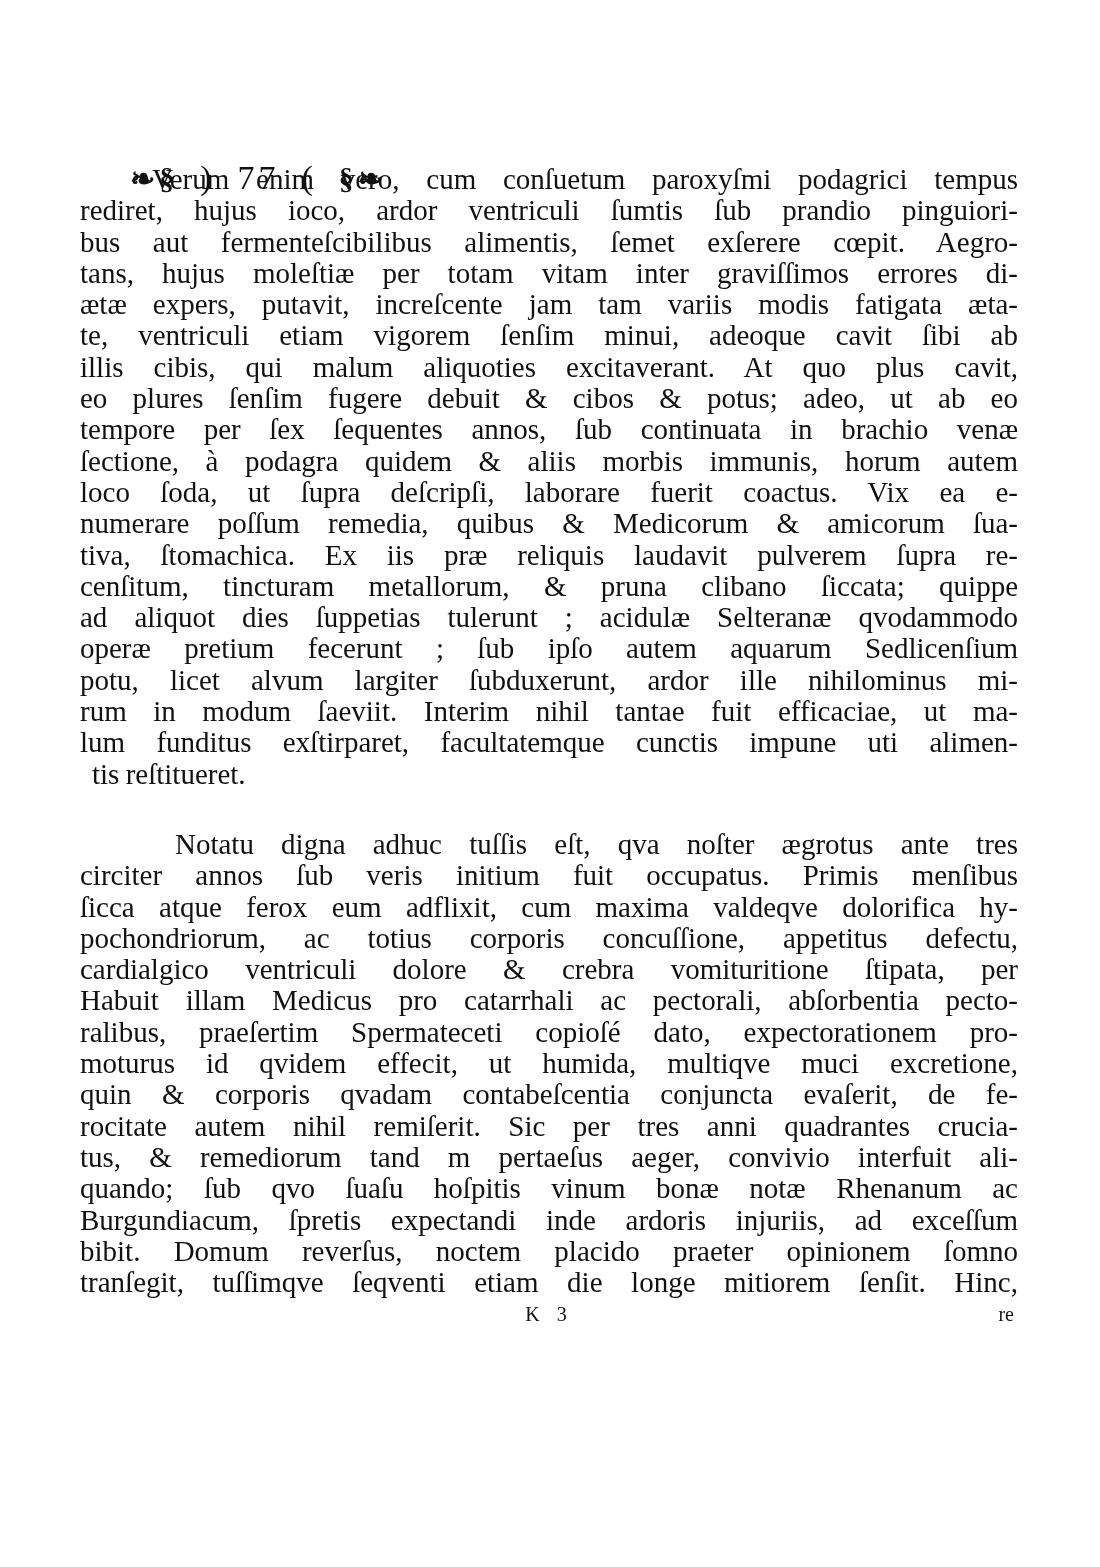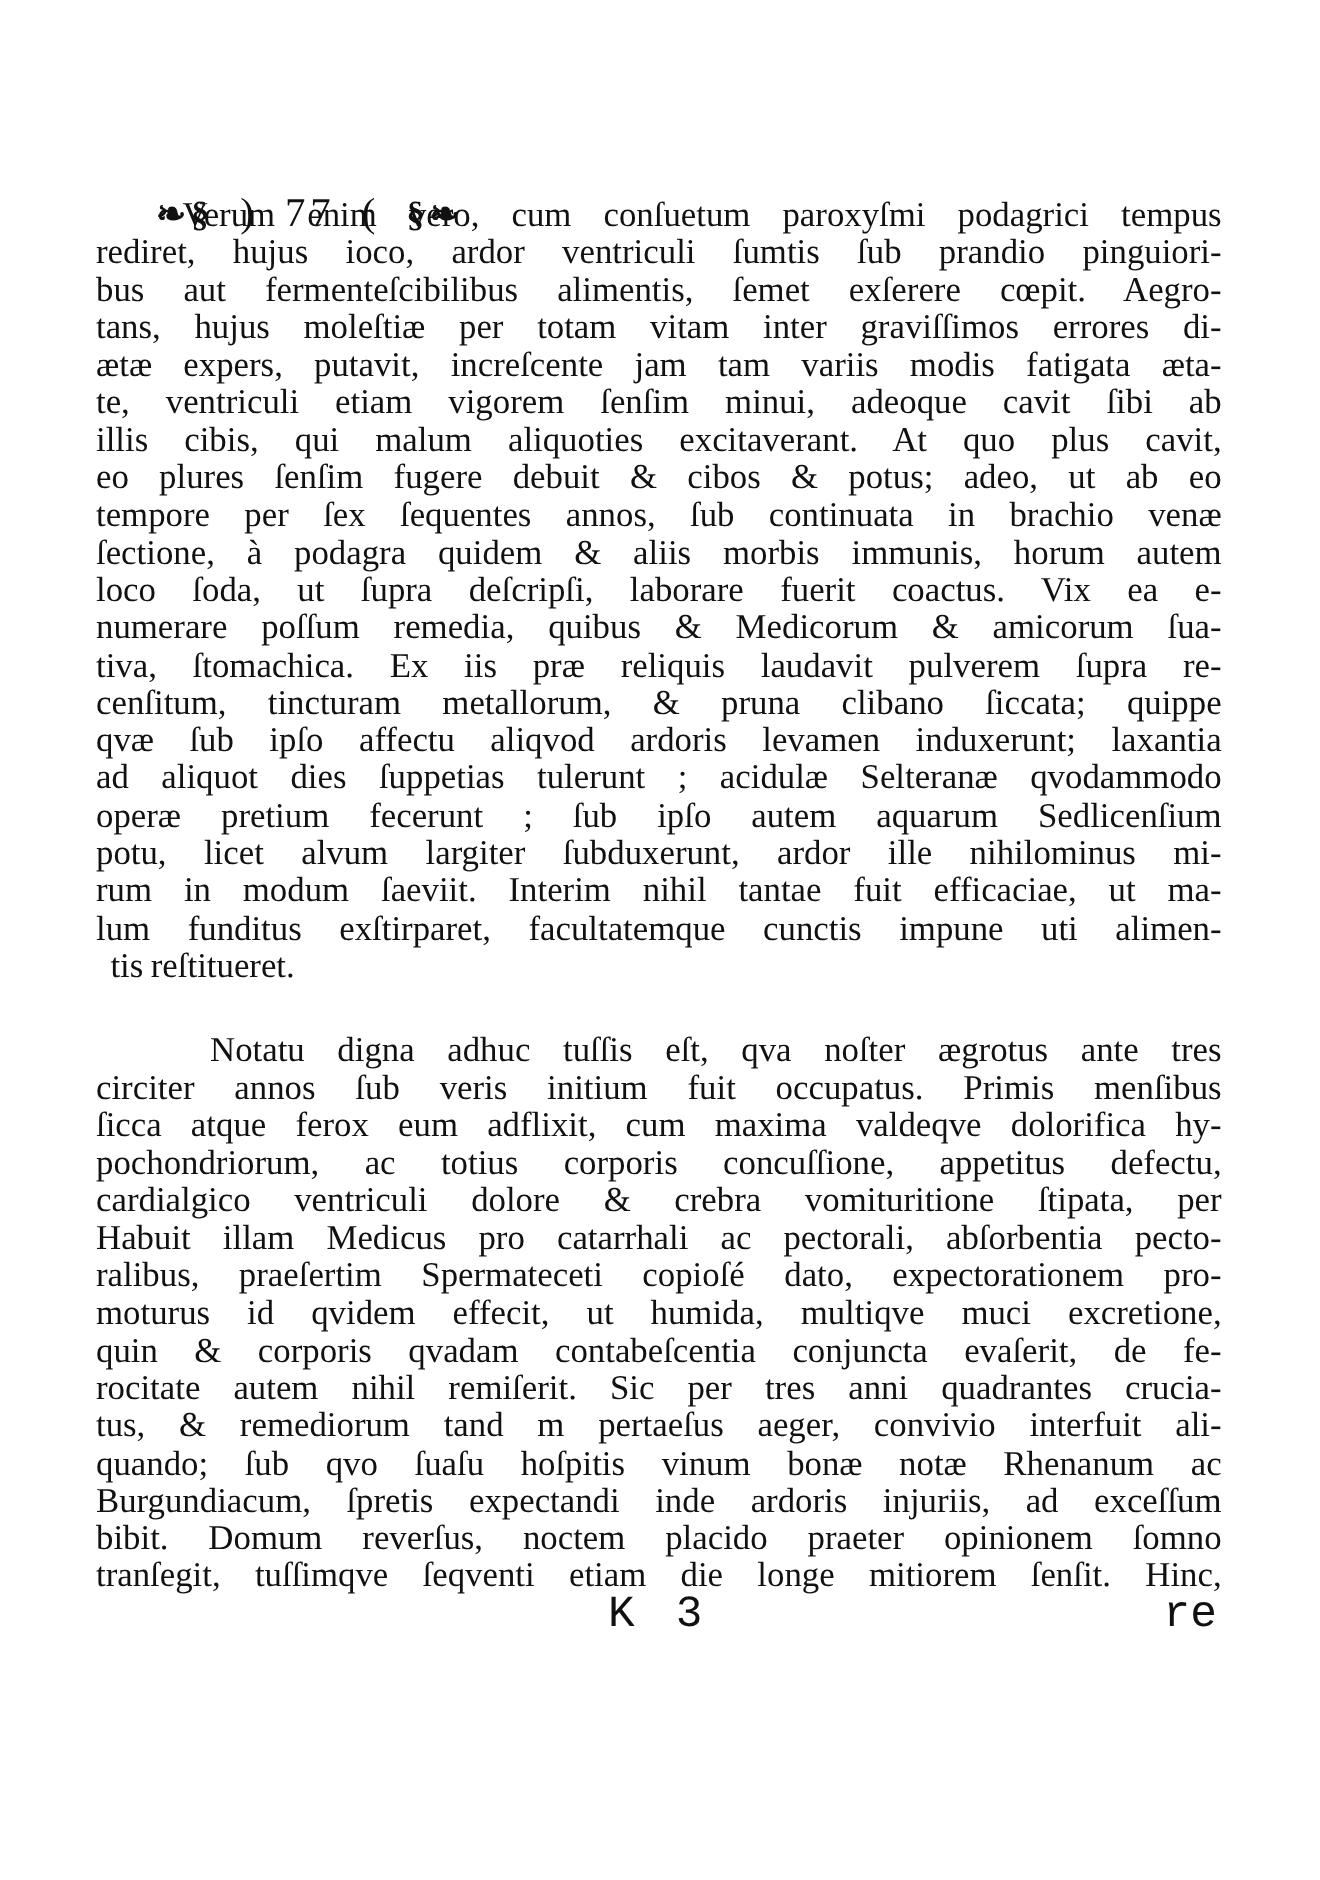--- a/index.html
+++ b/index.html
@@ -58,23 +58,22 @@
     }
     .para.p2 .line.indent {
       padding-left: 95px;
     }
     .para.p2 {
       margin-top: 39px;
     }
     .footer {
       position: relative;
       height: 32px;
-      font-size: 37px;
+      font-size: 20px;
       line-height: 32px;
-      font-family: Liberation Mono, monospace;
     }
     .footer .sig {
       position: absolute;
       left: 0;
       right: 0;
       text-align: center;
       letter-spacing: 6px;
     }
     .footer .catch {
       position: absolute;
@@ -98,21 +97,20 @@
     <span class="line">ætæ expers, putavit, increſcente jam tam variis modis fatigata æta-</span>
     <span class="line">te, ventriculi etiam vigorem ſenſim minui, adeoque cavit ſibi ab</span>
     <span class="line">illis cibis, qui malum aliquoties excitaverant. At quo plus cavit,</span>
     <span class="line">eo plures ſenſim fugere debuit &amp; cibos &amp; potus; adeo, ut ab eo</span>
     <span class="line">tempore per ſex ſequentes annos, ſub continuata in brachio venæ</span>
     <span class="line">ſectione, à podagra quidem &amp; aliis morbis immunis, horum autem</span>
     <span class="line">loco ſoda, ut ſupra deſcripſi, laborare fuerit coactus. Vix ea e-</span>
     <span class="line">numerare poſſum remedia, quibus &amp; Medicorum &amp; amicorum ſua-</span>
     <span class="line">tiva, ſtomachica. Ex iis præ reliquis laudavit pulverem ſupra re-</span>
     <span class="line">cenſitum, tincturam metallorum, &amp; pruna clibano ſiccata; quippe</span>
-    <span class="line">qvæ ſub ipſo affectu aliqvod ardoris levamen induxerunt; laxantia</span>
     <span class="line">ad aliquot dies ſuppetias tulerunt ; acidulæ Selteranæ qvodammodo</span>
     <span class="line">operæ pretium fecerunt ; ſub ipſo autem aquarum Sedlicenſium</span>
     <span class="line">potu, licet alvum largiter ſubduxerunt, ardor ille nihilominus mi-</span>
     <span class="line">rum in modum ſaeviit. Interim nihil tantae fuit efficaciae, ut ma-</span>
     <span class="line">lum funditus exſtirparet, facultatemque cunctis impune uti alimen-</span>
     <span class="line last">tis reſtitueret.</span>
   </div>
 
   <div class="para p2">
     <span class="line indent">Notatu digna adhuc tuſſis eſt, qva noſter ægrotus ante tres</span>

